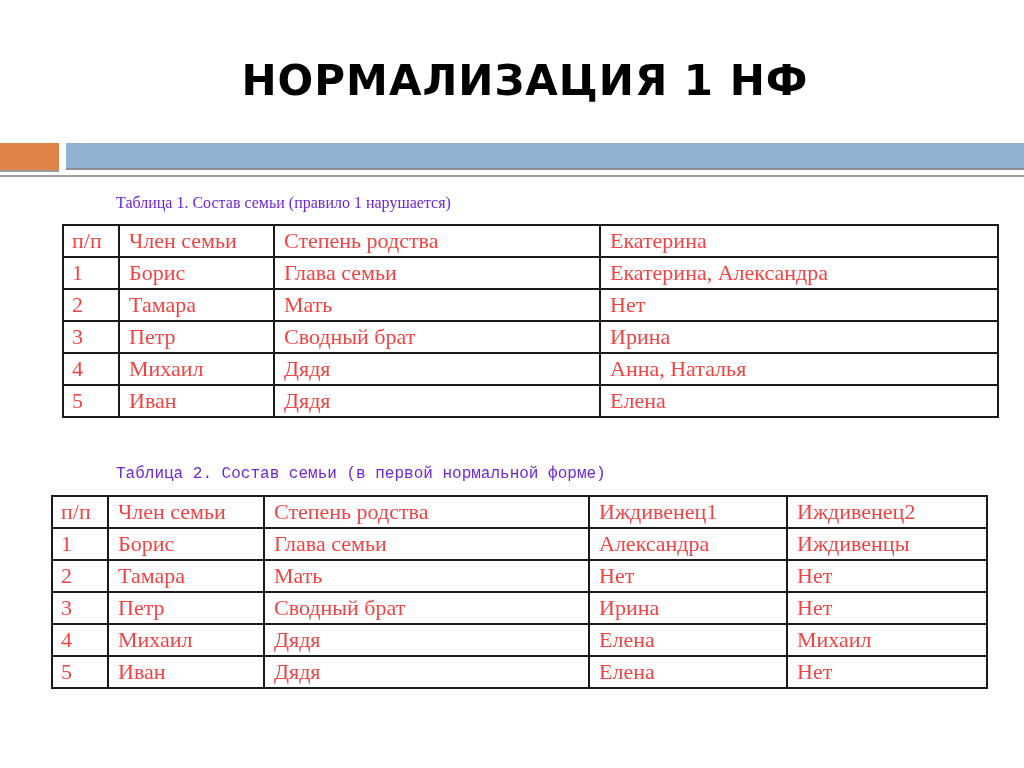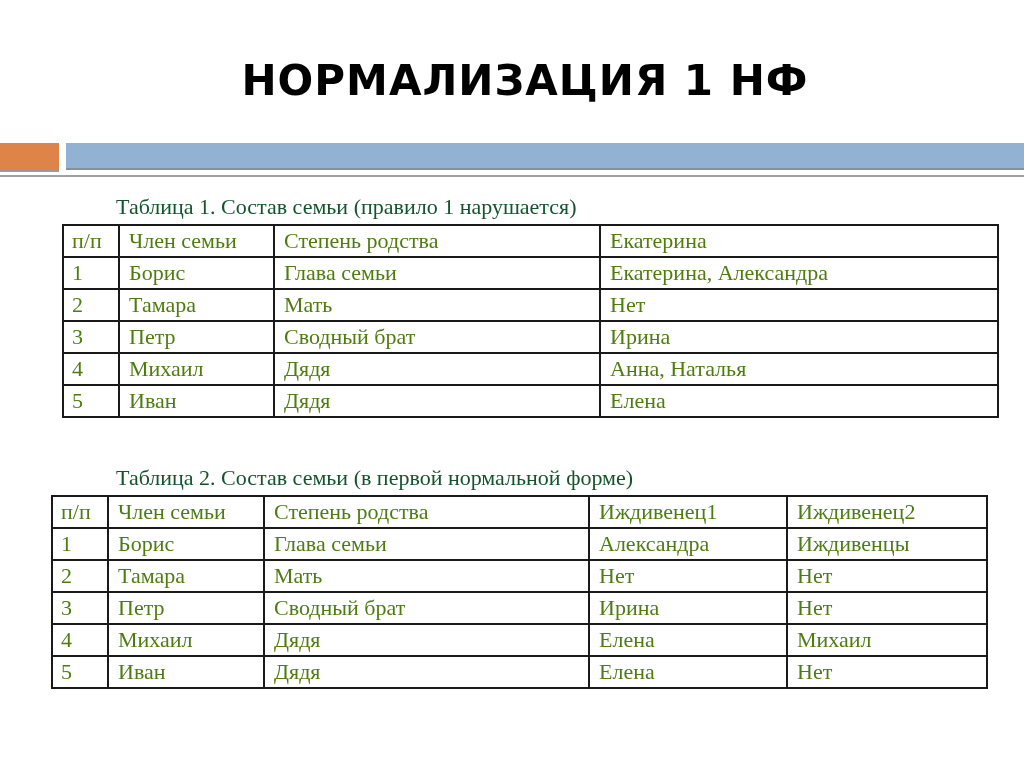--- a/index.html
+++ b/index.html
@@ -21,26 +21,26 @@
     position: absolute; left: 66px; top: 143px; width: 958px; height: 27px;
     background: #91b2d2;
     border-bottom: 2px solid #8a8e95;
     box-sizing: border-box;
   }
   .rule {
     position: absolute; left: 0; top: 175px; width: 1024px; height: 2px;
     background: #a0a0a0;
   }
   .caption {
-    position: absolute; font-family: "Liberation Serif", serif; font-size: 22px;
-    color: #14532d; white-space: nowrap;
+    position: absolute; font-family: "Liberation Serif", serif; font-size: 16px;
+    color: #6d28d9; white-space: nowrap;
   }
   table.fam {
     position: absolute; border-collapse: collapse;
-    font-family: "Liberation Serif", serif; font-size: 22px; color: #4d7c0f;
+    font-family: "Liberation Serif", serif; font-size: 22px; color: #ef4444;
     table-layout: fixed;
   }
   table.fam td {
     border: 2px solid #1a1a1a; height: 30px; padding: 0 0 0 9px;
     white-space: nowrap; overflow: hidden; line-height: 30px;
   }
   table.fam td.num { padding-left: 8px; }
 </style>
 </head>
 <body>
@@ -92,21 +92,21 @@
   </tr>
   <tr>
     <td class="num">5</td>
     <td>Иван</td>
     <td>Дядя</td>
     <td>Елена</td>
   </tr>
 </tbody>
   </table>
 
-<div class="caption" style="left:116px; top:465px;">Таблица 2. Состав семьи (в первой нормальной форме)</div>
+<div class="caption" style="left:116px; top:465px;font-family:Liberation Mono, monospace;">Таблица 2. Состав семьи (в первой нормальной форме)</div>
 <table class="fam" style="left:51px; top:495px; width:935px;">
   <colgroup>
       <col style="width:56px">
       <col style="width:156px">
       <col style="width:325px">
       <col style="width:198px">
       <col style="width:200px">
     </colgroup>
   <tbody>
       <tr>

